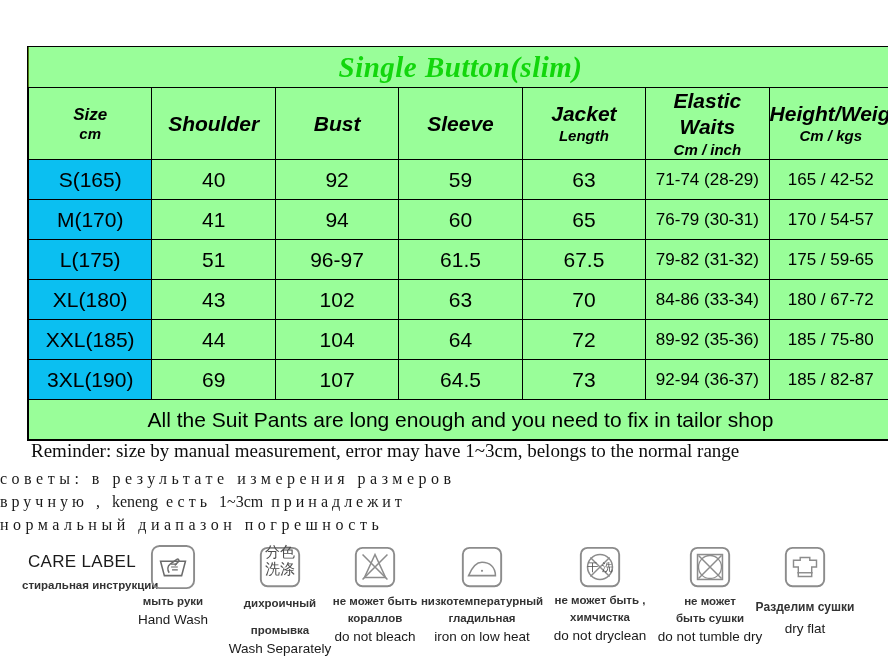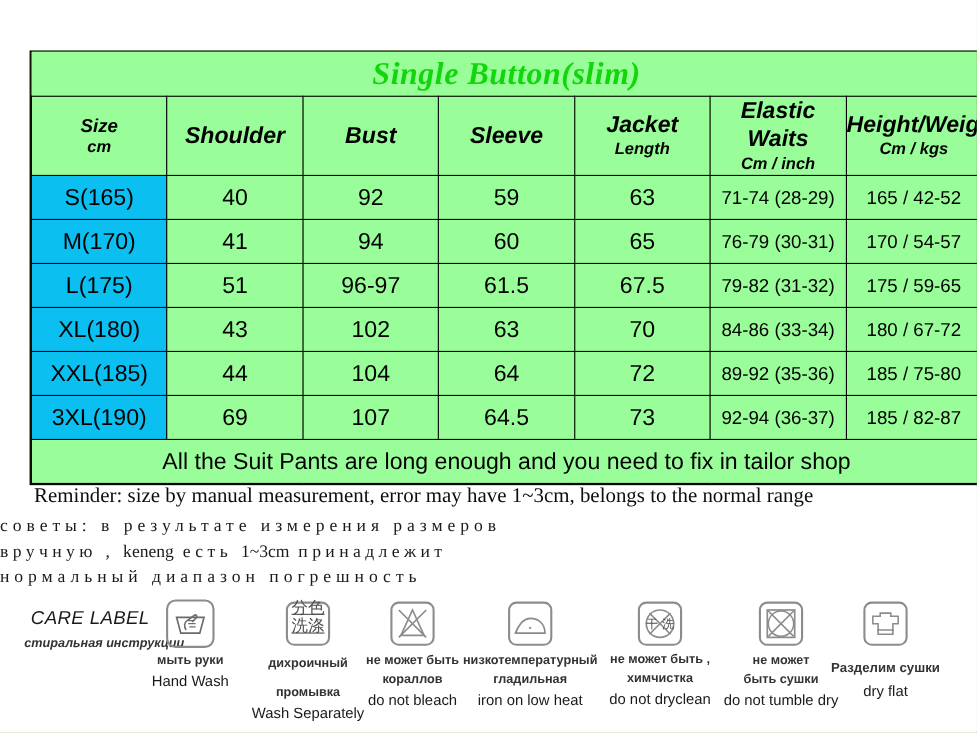--- a/index.html
+++ b/index.html
@@ -140,21 +140,20 @@
     left: 0px;
     top: 540px;
     width: 888px;
     height: 126px;
   }
   .care-block {
     position: absolute;
     text-align: center;
     font-family: "Liberation Sans", sans-serif;
     color: #262626;
-    font-style: italic;
   }
   .care-title {
     font-size: 17px;
     color: #1a1a1a;
     white-space: nowrap;
     letter-spacing: 0.3px;
   }
   .care-sub-ru {
     font-size: 11.5px;
     font-weight: bold;
@@ -320,21 +319,21 @@
       <path d="M22 21 l6 0 M22 24 l7 0 M23 27 l6 0" stroke="#6b6b6b" stroke-width="1.2"></path>
     </svg>
     <div class="care-ru">мыть руки</div>
     <div class="care-en">Hand Wash</div>
   </div>
 
   <div class="care-item" style="left:220px; top:4px;">
     <svg class="care-icon" viewBox="0 0 48 48">
       <rect x="4" y="4" width="40" height="40" rx="7" fill="none" stroke="#8c8c8c" stroke-width="2"></rect>
     </svg>
-    <div class="cjk-glyph" style="margin-top:-46px; height:44px;text-decoration:underline;">
+    <div class="cjk-glyph" style="margin-top:-46px; height:44px;">
       <div>分色</div>
       <div>洗涤</div>
     </div>
     <div class="care-ru" style="margin-top:8px;">дихроичный</div>
     <div class="care-ru" style="margin-top:12px;">промывка</div>
     <div class="care-en">Wash Separately</div>
   </div>
 
   <div class="care-item" style="left:315px; top:4px;">
     <svg class="care-icon" viewBox="0 0 48 48">

